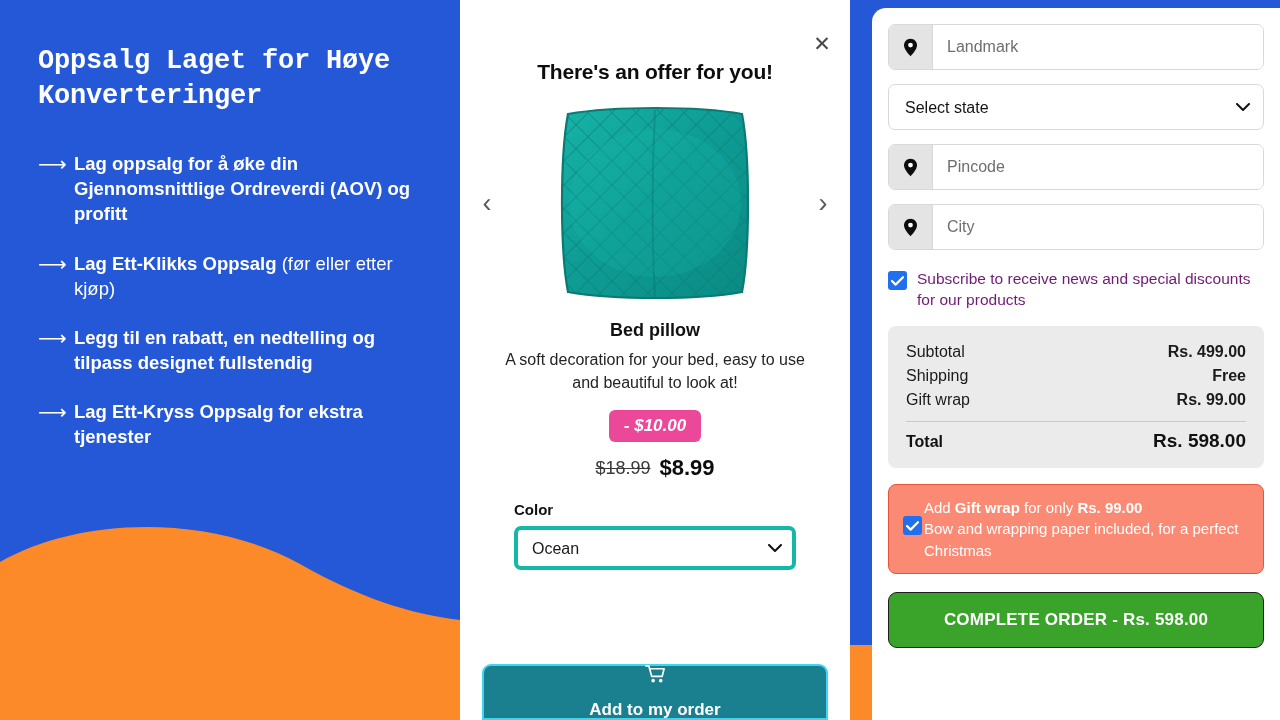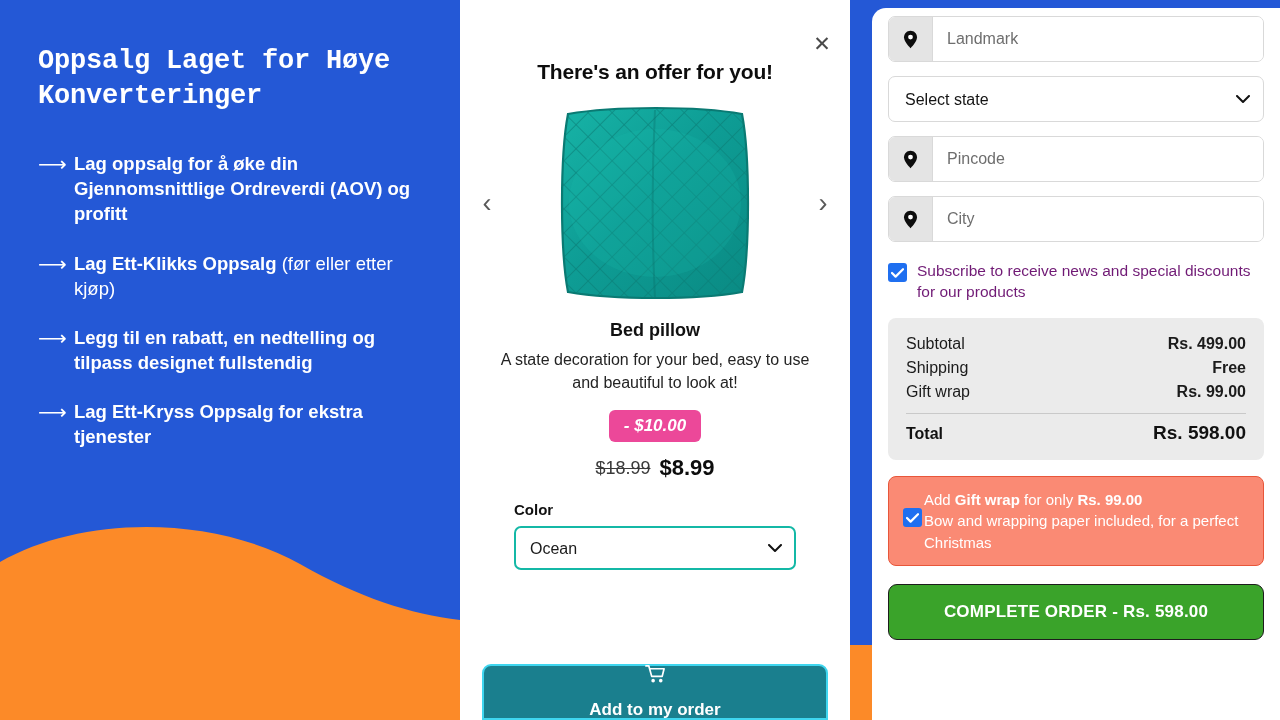--- a/index.html
+++ b/index.html
@@ -88,21 +88,21 @@
   .price-new { font-size:22px; color:#0d0d0d; font-weight:bold; }
 
   .field-label {
     font-size:15px; font-weight:bold; color:#111111;
     padding:20px 0 0 54px;
   }
   .select-wrap {
     position:relative; margin:8px 54px 0 54px;
   }
   .color-select {
-    width:100%; height:44px; border:2px solid #14b8a6; border-radius:7px;
+    width:100%; height:44px; border:4px solid #14b8a6; border-radius:7px;
     background:#ffffff; font-size:16px; color:#1a1a1a; padding:0 34px 0 14px;
     appearance:none; -webkit-appearance:none;
     font-family:"Liberation Sans", sans-serif; cursor:pointer;
   }
   .select-caret {
     position:absolute; right:14px; top:50%; transform:translateY(-50%);
     pointer-events:none; color:#1a1a1a;
   }
   .add-btn {
     position:absolute; left:22px; right:22px; bottom:0; height:56px;
@@ -116,21 +116,21 @@
   
   .right-strip {
     position:absolute; right:0; top:0; width:1280px; height:720px; z-index:1;
   }
   .strip-blue { position:absolute; left:850px; top:0; width:430px; height:645px; background:#2458d6; }
   .strip-orange { position:absolute; left:850px; top:645px; width:430px; height:75px; background:#fc8a28; }
 
   .right-card {
     position:absolute; left:872px; top:8px; width:408px; height:712px;
     background:#ffffff; border-radius:14px 0 0 0; z-index:6;
-    padding:0 16px;
+    padding:8px 16px;
   }
   .inp-group {
     display:flex; align-items:stretch; border:1px solid #d9d9d9;
     border-radius:7px; overflow:hidden; height:46px; background:#ffffff;
   }
   .inp-icon {
     width:44px; background:#e4e4e4; display:flex; align-items:center; justify-content:center;
     border-right:1px solid #d9d9d9;
   }
   .inp-field {
@@ -265,21 +265,21 @@
           <path d="M103,10 C100,70 100,140 103,198" stroke="#0a6f69" stroke-width="2" fill="none" opacity="0.35"></path>
         </g>
         <path d="M16,14 C62,6 146,6 190,14 C198,56 198,150 190,192 C146,200 62,200 16,192 C8,150 8,56 16,14 Z" fill="none" stroke="#0a7a73" stroke-width="2.2"></path>
       </svg>
     </div>
 
     <button class="carousel-arrow next">›</button>
   </div>
 
   <div class="product-name">Bed pillow</div>
-  <div class="product-desc">A state decoration for your bed, easy to use and beautiful to look at!</div>
+  <div class="product-desc">A soft decoration for your bed, easy to use and beautiful to look at!</div>
 
   <div class="discount-badge-row">
     <span class="discount-badge">- $10.00</span>
   </div>
 
   <div class="price-row">
     <span class="price-old">$18.99</span>
     <span class="price-new">$8.99</span>
   </div>
 

